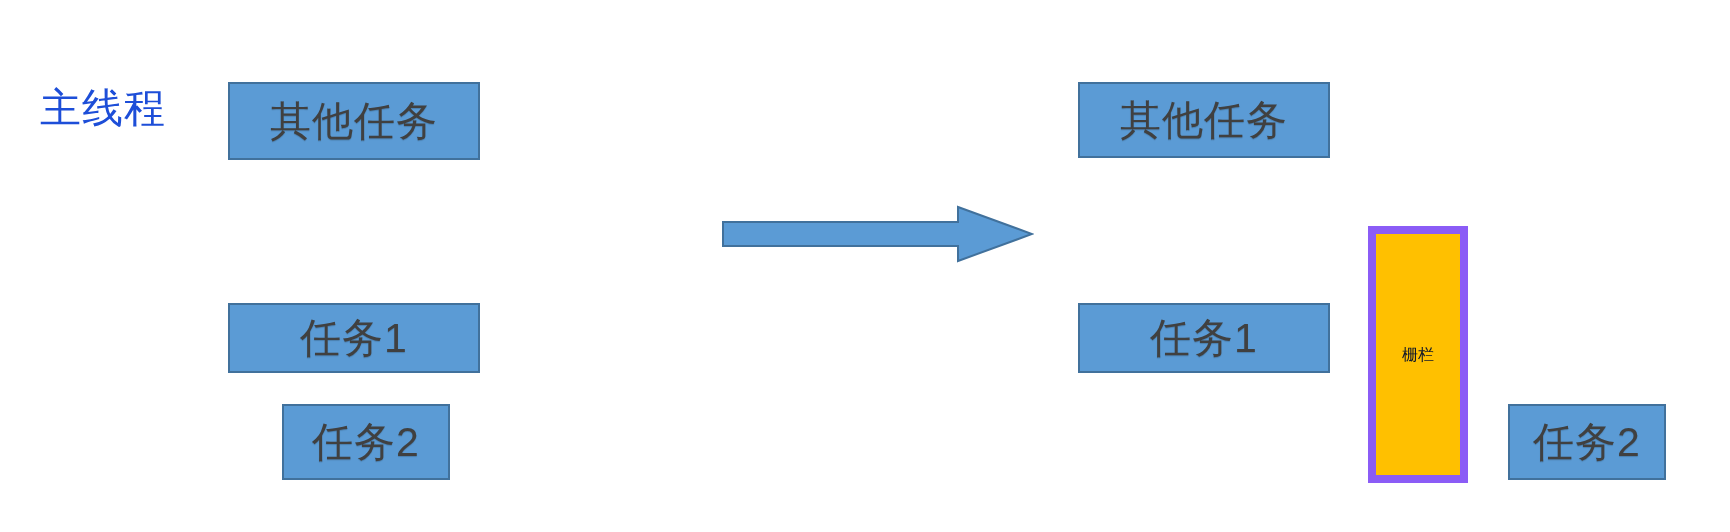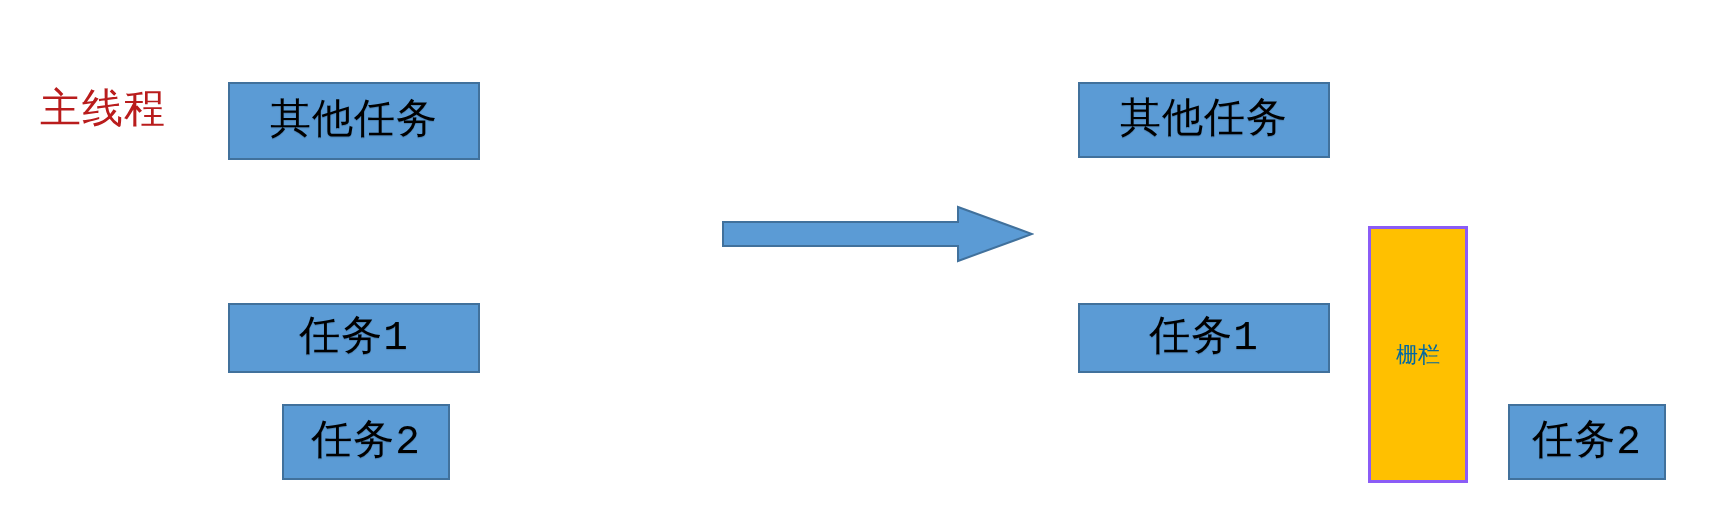--- a/index.html
+++ b/index.html
@@ -10,54 +10,54 @@
   #canvas {
     position: relative;
     width: 1730px;
     height: 532px;
     background: #ffffff;
     overflow: hidden;
     font-family: "Liberation Serif", "DejaVu Serif", serif;
   }
   .row-label {
     position: absolute;
-    color: #b91c1c;
+    color: #1d4ed8;
     font-family: "Liberation Serif", "DejaVu Serif", serif;
     font-size: 41px;
     line-height: 1;
     letter-spacing: 1px;
     white-space: nowrap;
   }
   .task-box {
     position: absolute;
     box-sizing: border-box;
     background: #5B9BD5;
     border: 2px solid #41719C;
-    color: #000000;
+    color: #404040;
     display: flex;
     align-items: center;
     justify-content: center;
-    font-family: Liberation Mono, monospace;
+    font-family: Liberation Sans, sans-serif;
     font-size: 41px;
     line-height: 1;
     letter-spacing: 1px;
     white-space: nowrap;
     text-shadow: 0 1px 1px rgba(0,0,0,0.18);
   }
   .barrier-box {
     position: absolute;
     box-sizing: border-box;
     background: #FFC000;
-    border: 3px solid #8b5cf6;
-    color: #0369a1;
+    border: 8px solid #8b5cf6;
+    color: #0f172a;
     display: flex;
     align-items: center;
     justify-content: center;
     font-family: "Liberation Serif", "DejaVu Serif", serif;
-    font-size: 22px;
+    font-size: 16px;
     line-height: 1;
     letter-spacing: 0px;
     white-space: nowrap;
   }
   .arrow-wrap {
     position: absolute;
     left: 722px;
     top: 205px;
     width: 312px;
     height: 58px;

